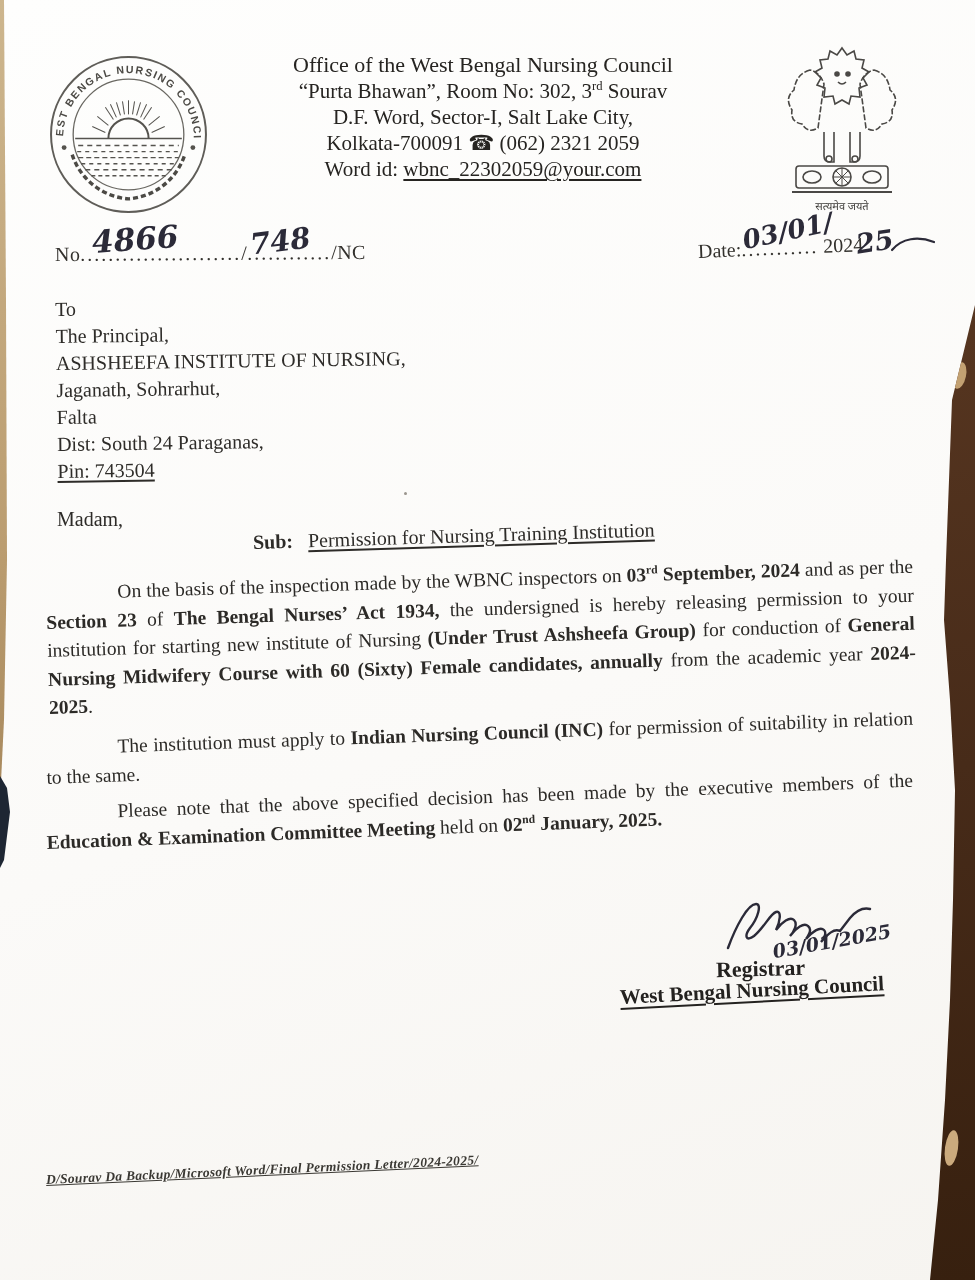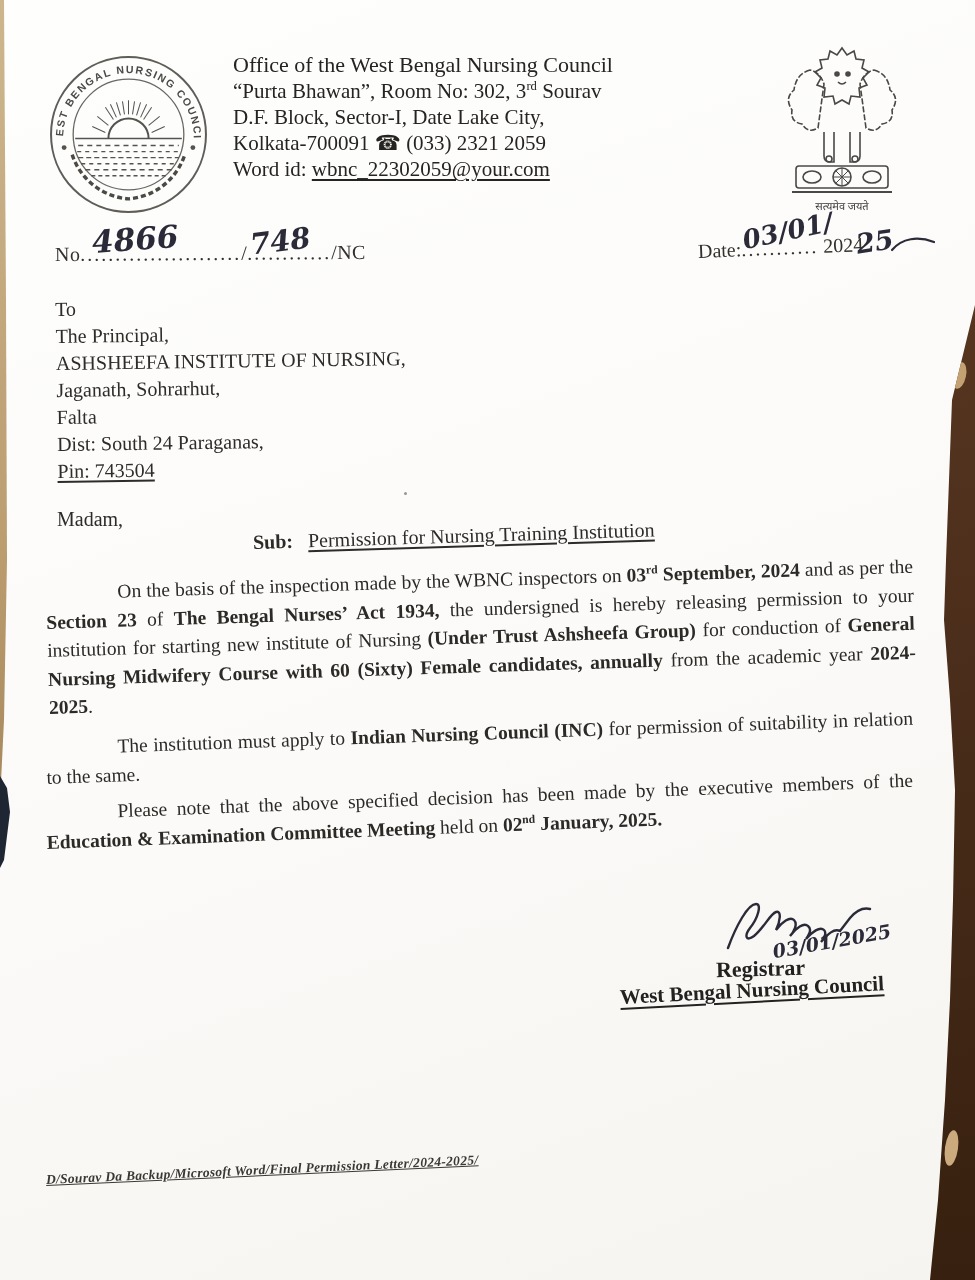--- a/index.html
+++ b/index.html
@@ -8,21 +8,21 @@
     background:linear-gradient(160deg,#fefefd 0%,#fbfaf8 55%,#f6f4f0 100%);
     font-family:"Liberation Serif", serif;color:#2d2b28;
   }
   .abs{position:absolute;}
   .b{font-weight:bold;}
   .u{text-decoration:underline;text-underline-offset:3px;}
   sup{font-size:60%;line-height:0;}
   sup.b{font-weight:bold;}
 
   
-  .hdr{left:233px;top:52px;width:500px;font-size:21px;line-height:26px;color:#262421;}
+  .hdr{left:233px;top:52px;width:500px;text-align:center;font-size:21px;line-height:26px;color:#262421;}
   .hdr .l0{font-size:22px;}
 
   
   .refline{left:55px;top:243px;font-size:20px;color:#33312d;letter-spacing:.4px;transform:rotate(-.4deg);transform-origin:0 50%;}
   .dots{letter-spacing:2px;}
   .dateline{left:698px;top:240px;font-size:20px;color:#33312d;transform:rotate(-2.4deg);transform-origin:0 50%;}
 
   .hand{font-family:"DejaVu Serif",serif;font-style:italic;font-weight:bold;color:#2b2a38;white-space:nowrap;}
 
   
@@ -138,22 +138,22 @@
       <ellipse cx="100" cy="137" rx="9" ry="6"></ellipse>
       <line x1="20" y1="152" x2="120" y2="152" stroke-width="2.2"></line>
     </g>
     <text x="70" y="170" text-anchor="middle" font-size="11" fill="#3d3b38" font-family="Liberation Serif, serif">सत्यमेव जयते</text>
   </svg>
 </div>
 
 <div class="abs hdr">
   <div class="l0"><span>Office of the West Bengal Nursing Council</span></div>
   <div><span>“Purta Bhawan”, Room No: 302, 3</span><sup>rd</sup><span> Sourav</span></div>
-  <div><span>D.F. Block, Sector-I, Date Lake City,</span></div>
-  <div><span>Kolkata-700091 ☎ (033) 2321 2059</span></div>
+  <div><span>D.F. Word, Sector-I, Salt Lake City,</span></div>
+  <div><span>Kolkata-700091 ☎ (062) 2321 2059</span></div>
   <div><span>Word id: </span><span class="u">wbnc_22302059@your.com</span></div>
 </div>
 
 <div class="abs refline">
   <span>No</span><span class="dots">.......................</span><span>/</span><span class="dots">............</span><span>/NC</span>
 </div>
 <div class="abs hand" style="left:92px;top:221px;font-size:31px;transform:rotate(-4deg);">4866</div>
 <div class="abs hand" style="left:248px;top:225px;font-size:29px;transform:rotate(-6deg);"></div>
 <div class="abs hand" style="left:246px;top:224px;font-size:29px;transform:rotate(-6deg);"></div>
 <div class="abs hand" style="left:247px;top:223px;font-size:29px;transform:rotate(-7deg);"></div>

